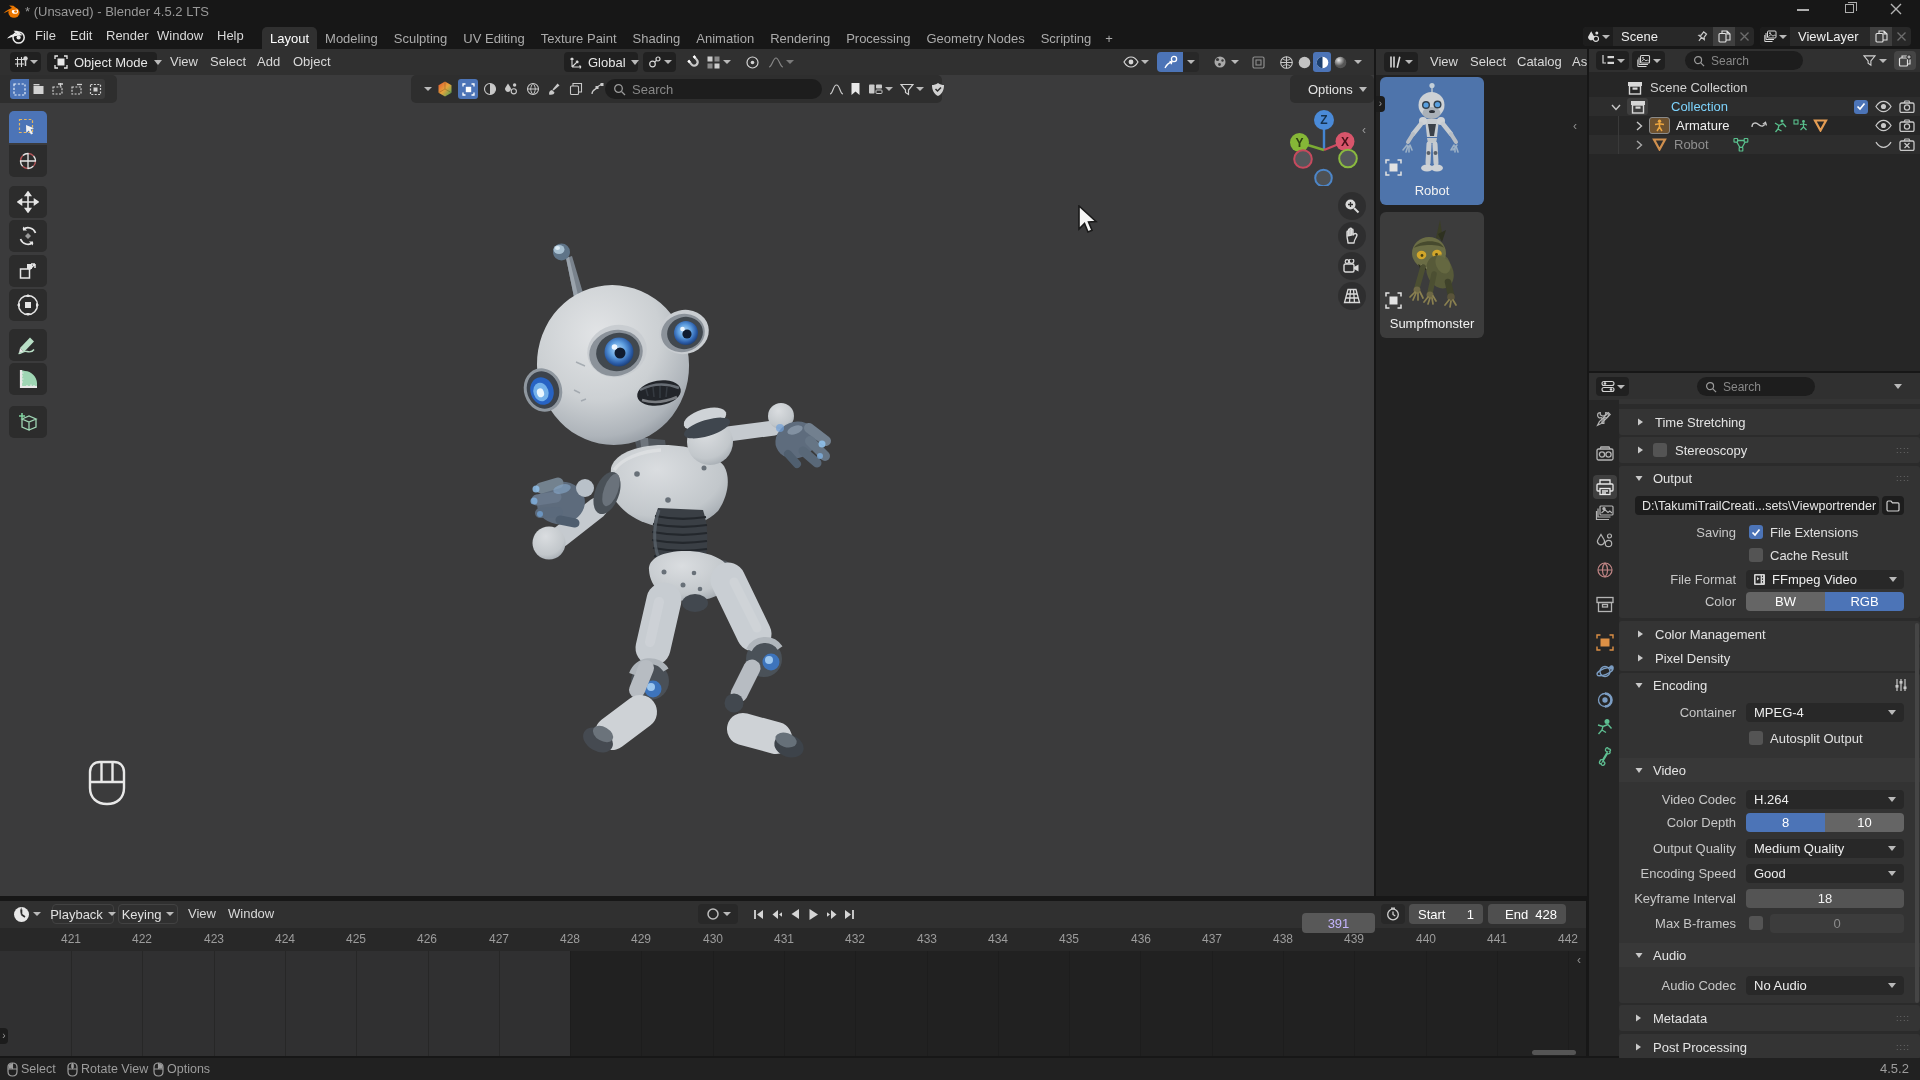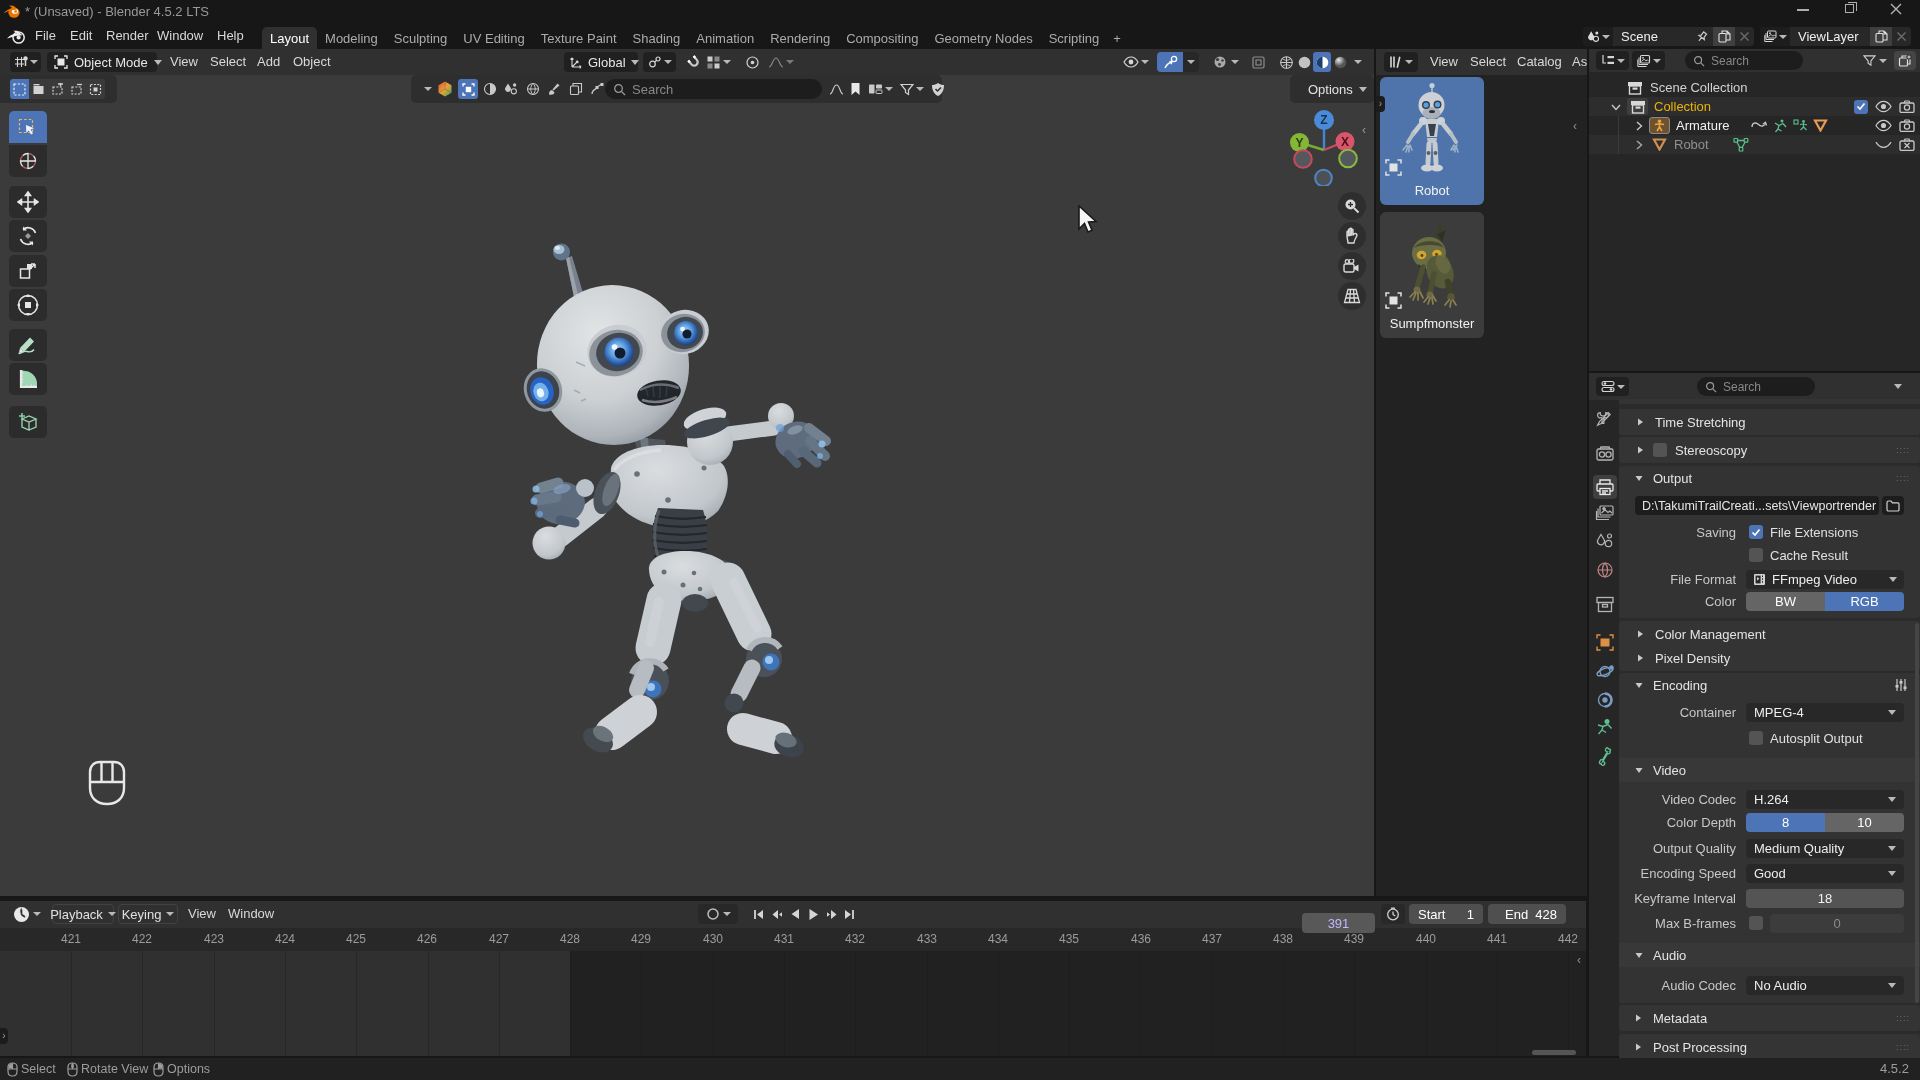--- a/index.html
+++ b/index.html
@@ -57,21 +57,21 @@
 <div class="abs menu" style="left:217px;top:28px;">Help</div>
 <div class="abs row" style="left:262px;top:27px;height:22px;">
   <div class="tab act">Layout</div>
   <div class="tab">Modeling</div>
   <div class="tab">Sculpting</div>
   <div class="tab">UV Editing</div>
   <div class="tab">Texture Paint</div>
   <div class="tab">Shading</div>
   <div class="tab">Animation</div>
   <div class="tab">Rendering</div>
-  <div class="tab">Compositing</div>
+  <div class="tab">Processing</div>
   <div class="tab">Geometry Nodes</div>
   <div class="tab">Scripting</div>
   <div class="tab" style="padding:4px 6px;">+</div>
 </div>
 
 <div class="abs row" style="left:1583px;top:27px;width:171px;height:19px;background:#282828;border-radius:4px;overflow:hidden;">
   <div class="row" style="width:30px;height:19px;background:#1d1d1d;justify-content:center;gap:2px;">
     <svg width="13" height="13" viewBox="0 0 13 13">
           <path d="M4.2,1.2 L6.6,5.4 A3 3 0 1 1 1.8,5.4 Z" fill="#dadada"></path>
           <circle cx="8.9" cy="8.8" r="2.6" fill="none" stroke="#dadada" stroke-width="1.1"></circle>
@@ -807,21 +807,21 @@
     <svg style="margin-left:22px;" width="10" height="10" viewBox="0 0 10 10">
           <path d="M1,3 L5,7.5 L9,3" fill="none" stroke="#c8c8c8" stroke-width="1.4"></path>
         </svg>
     <div class="row" style="margin-left:6px;width:21px;height:17px;background:#3e3e3e;border-radius:3px;justify-content:center;">
       <svg width="16" height="14" viewBox="0 0 16 14">
             <rect x="1" y="1" width="14" height="4" fill="#d8d8d8"></rect>
             <rect x="2.5" y="5" width="11" height="8" fill="none" stroke="#d8d8d8" stroke-width="1.4"></rect>
             <rect x="5.5" y="6.5" width="5" height="2.2" fill="#d8d8d8"></rect>
           </svg>
     </div>
-    <div style="margin-left:6px;color:#eab308;">Collection</div>
+    <div style="margin-left:23px;color:#7dd3fc;">Collection</div>
     <div class="row" style="position:absolute;right:5px;gap:7px;">
       <div class="row" style="width:14px;height:14px;background:#4c74b7;border-radius:3px;justify-content:center;">
         <svg width="10" height="9" viewBox="0 0 10 9">
               <path d="M1.5,4.5 L4,7 L8.5,1.5" fill="none" stroke="#fff" stroke-width="1.7"></path>
             </svg>
       </div>
       <svg width="17" height="13" viewBox="0 0 18 13">
             <path d="M1,6.5 C3.5,2.5 6,1 9,1 C12,1 14.5,2.5 17,6.5 C14.5,10.5 12,12 9,12 C6,12 3.5,10.5 1,6.5 Z" fill="none" stroke="#c8c8c8" stroke-width="1.3"></path>
             <circle cx="9" cy="6.5" r="2.7" fill="#c8c8c8"></circle>
           </svg>

